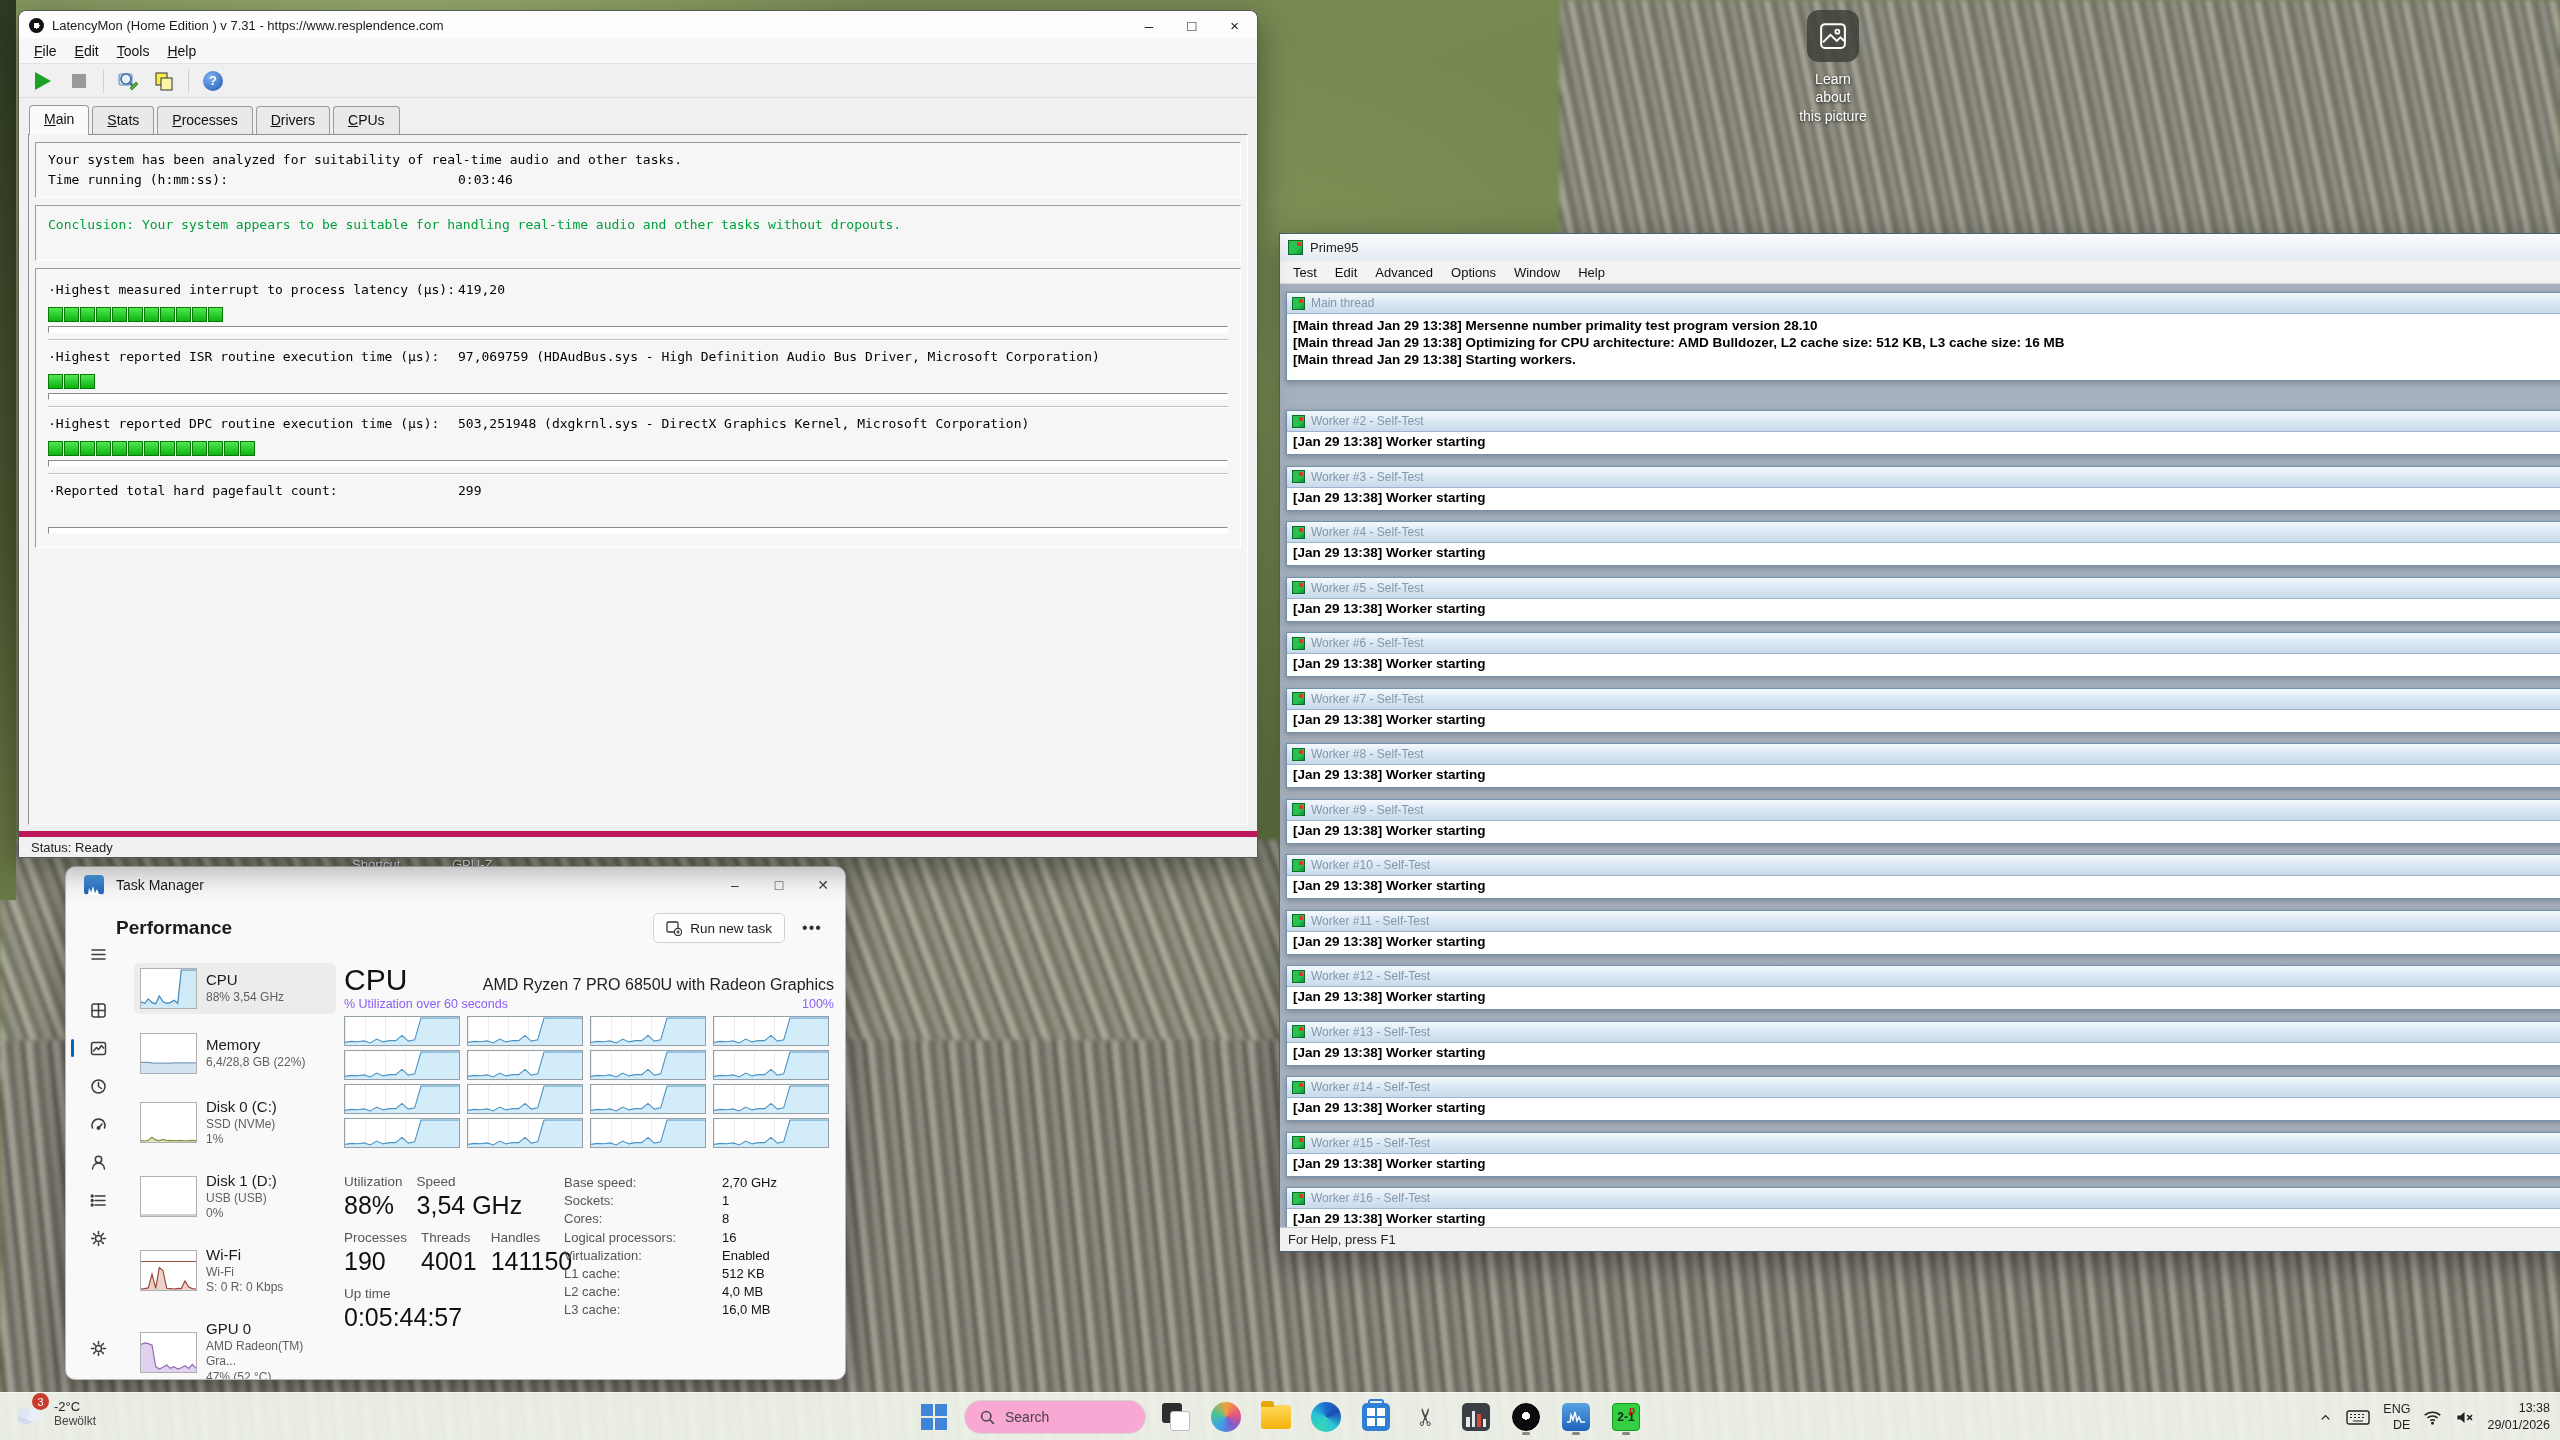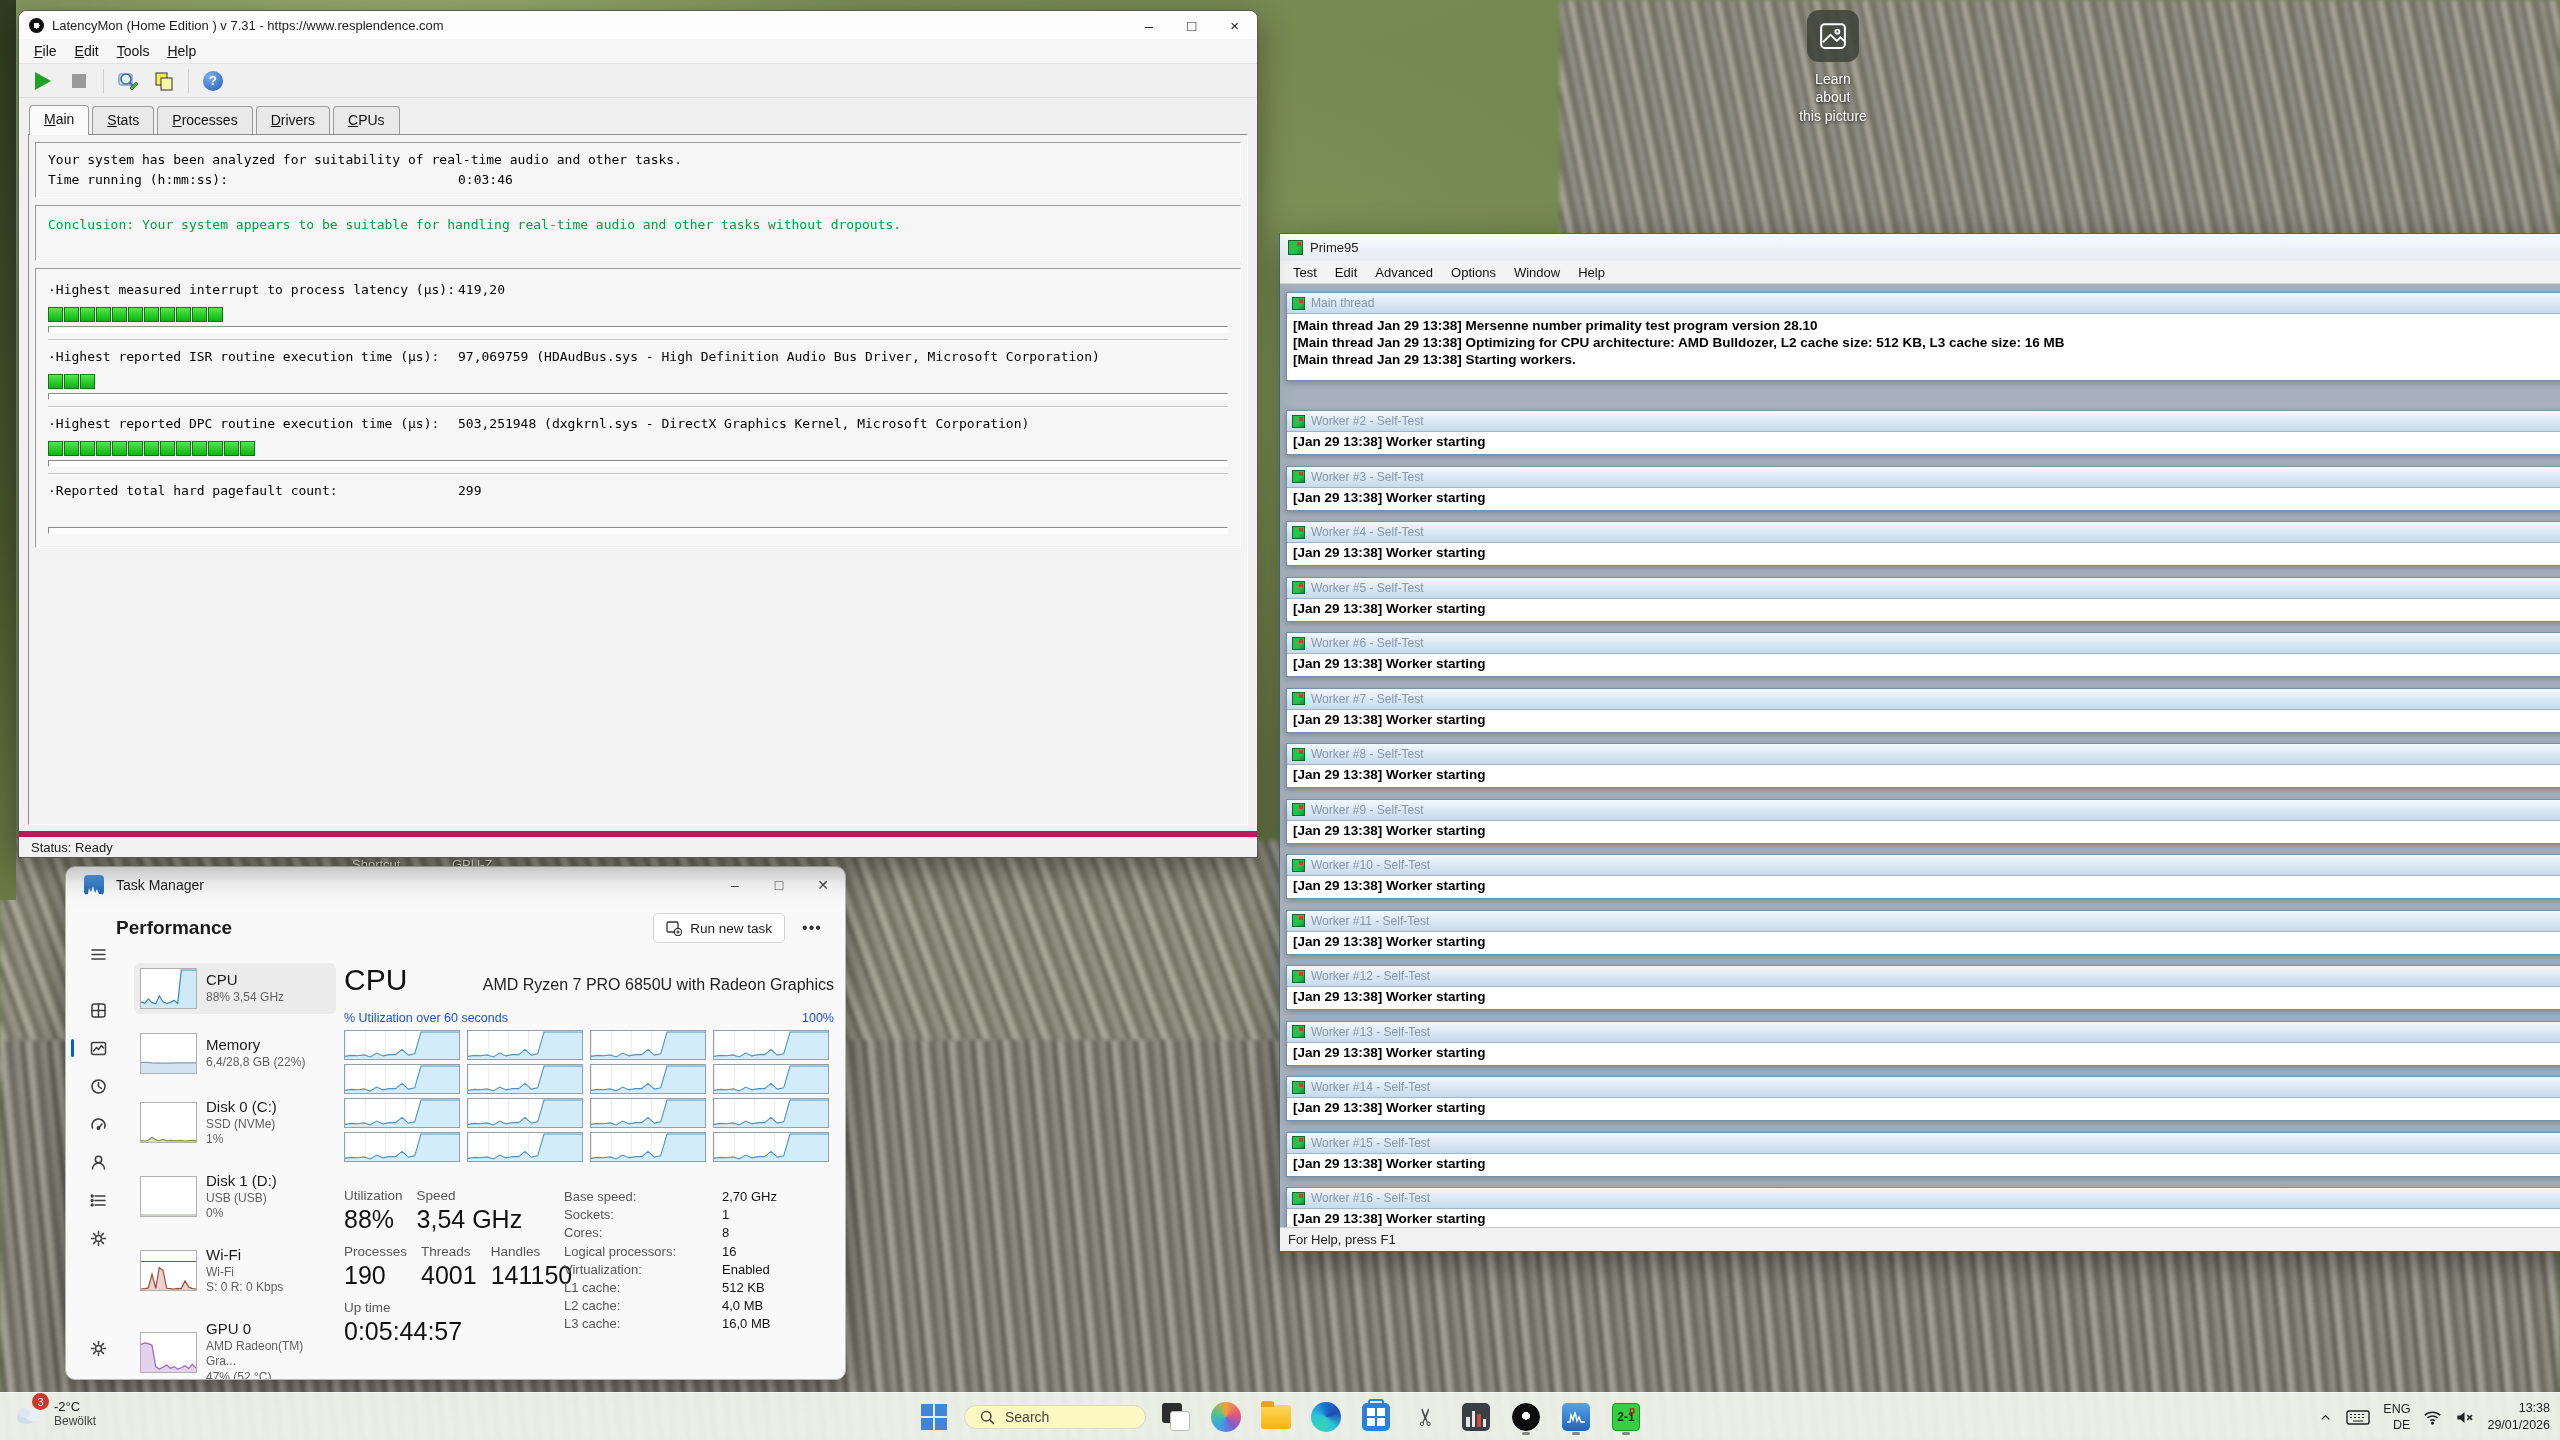--- a/index.html
+++ b/index.html
@@ -101,21 +101,21 @@
 .tm-item{display:flex;align-items:center;gap:9px;padding:5px 6px;margin:0 2px 14px;border-radius:6px;cursor:pointer}
 .tm-item.sel{background:#ececec}
 .tm-thumb{width:57px;height:41px;background:#fff;border:1px solid #b0b0b0;position:relative;flex:0 0 auto}
 .tm-thumb svg{position:absolute;inset:0}
 .tm-item .nm{font-size:15px;color:#1b1b1b;line-height:1.25}
 .tm-item .sb{font-size:12px;color:#5f5f5f;line-height:1.3}
 .tm-main{position:absolute;left:278px;top:96px;right:11px;bottom:0}
 .tm-cpu-head{display:flex;align-items:baseline}
 .tm-cpu-head .h1{font-size:30px;color:#111;font-weight:400}
 .tm-cpu-head .chip{margin-left:auto;font-size:16px;color:#222}
-.tm-caption{display:flex;font-size:12.5px;color:#1d4ed8;margin-top:14px}
+.tm-caption{display:flex;font-size:12.5px;color:#8b5cf6;}
 .tm-caption .mx{margin-left:auto}
 .tm-grid{margin-top:5px;display:grid;grid-template-columns:repeat(4,116px);grid-auto-rows:30px;gap:4px 7px}
 .tm-cell{border:1px solid #93a0a8;background:#fff;position:relative;background-image:linear-gradient(to right,#ededed 1px,transparent 1px);background-size:20px 100%}
 .tm-cell svg{position:absolute;inset:0}
 .tm-stats{display:flex;margin-top:26px}
 .tm-bigcol{width:218px;flex:0 0 auto}
 .bigrow{display:flex;margin-bottom:10px}
 .bigcell{margin-right:14px}
 .bigcell .lb{font-size:13.5px;color:#555}
 .bigcell .vl{font-size:25px;color:#111;margin-top:2px;white-space:nowrap}
@@ -129,21 +129,21 @@
 .tb-weather{position:absolute;left:12px;top:3px;display:flex;align-items:center;gap:8px;cursor:pointer}
 .tb-weather .cl{position:relative;width:34px;height:34px}
 .tb-weather .badge{position:absolute;right:-3px;top:-3px;min-width:17px;height:17px;border-radius:9px;background:#c93b2d;color:#fff;font-size:11px;display:flex;align-items:center;justify-content:center;padding:0 3px}
 .tb-weather .wt1{font-size:13px;color:#222}
 .tb-weather .wt2{font-size:12px;color:#444}
 .tb-center{position:absolute;left:50%;top:0;height:48px;transform:translateX(-50%);display:flex;align-items:center;gap:10px}
 .tbi{position:relative;width:40px;height:40px;border-radius:6px;display:flex;align-items:center;justify-content:center;cursor:pointer;background:transparent;border:none}
 .tbi.running::after{content:"";position:absolute;bottom:2px;left:50%;transform:translateX(-50%);width:8px;height:3px;border-radius:2px;background:#848484}
 .winlogo{display:grid;grid-template-columns:12px 12px;grid-auto-rows:12px;gap:2px}
 .winlogo i{background:#3f86d8;display:block}
-.tb-search{height:24px;width:182px;border-radius:17px;background:#fef9c3;border:1px solid #d4d8cf;display:flex;align-items:center;gap:9px;padding:0 14px;cursor:text}
+.tb-search{height:34px;width:182px;border-radius:17px;background:#f9a8d4;border:1px solid #d4d8cf;display:flex;align-items:center;gap:9px;padding:0 14px;cursor:text}
 .tb-search span{font-size:14px;color:#444}
 .ico-folder{width:30px;height:24px;background:linear-gradient(#ffd75e,#f4b40c);border-radius:3px;position:relative}
 .ico-folder::before{content:"";position:absolute;left:0;top:-4px;width:13px;height:6px;background:#e8a606;border-radius:3px 3px 0 0}
 .ico-edge{width:30px;height:30px;border-radius:50%;background:conic-gradient(from 210deg,#35d5b5,#2bc3d8,#1b6fd0,#1f4bb0,#2bc3d8,#35d5b5)}
 .ico-copilot{width:30px;height:30px;border-radius:50%;background:conic-gradient(#f0a13c,#e8567a,#7a5fd0,#3aa3e8,#4bc48f,#f0a13c)}
 .ico-store{width:28px;height:28px;border-radius:5px;background:#2f7fd6;position:relative;display:flex;align-items:center;justify-content:center}
 .ico-store::before{content:"";position:absolute;top:-4px;width:12px;height:5px;border:2px solid #2f7fd6;border-bottom:none;border-radius:3px 3px 0 0}
 .ico-store .grid{display:grid;grid-template-columns:8px 8px;grid-auto-rows:8px;gap:2px}
 .ico-store .grid i{background:#fff}
 .ico-taskview{position:relative;width:28px;height:28px}

